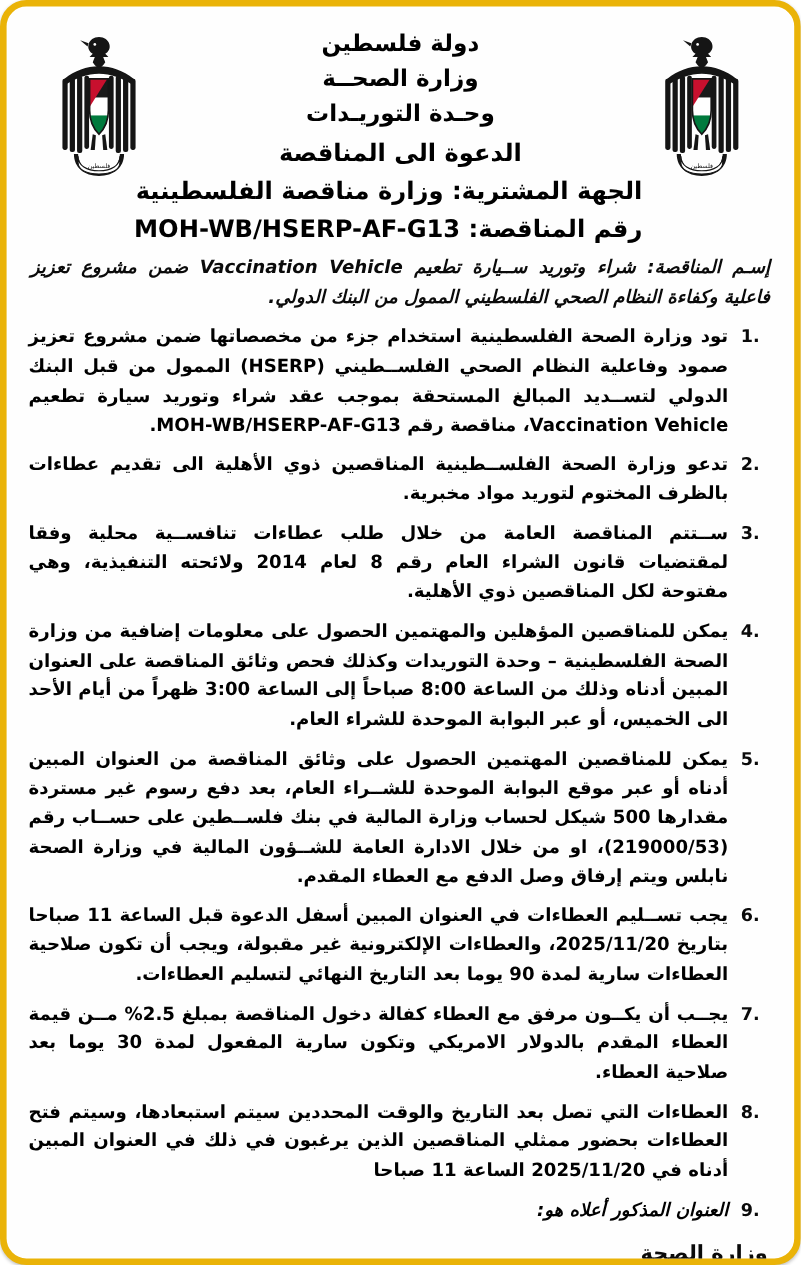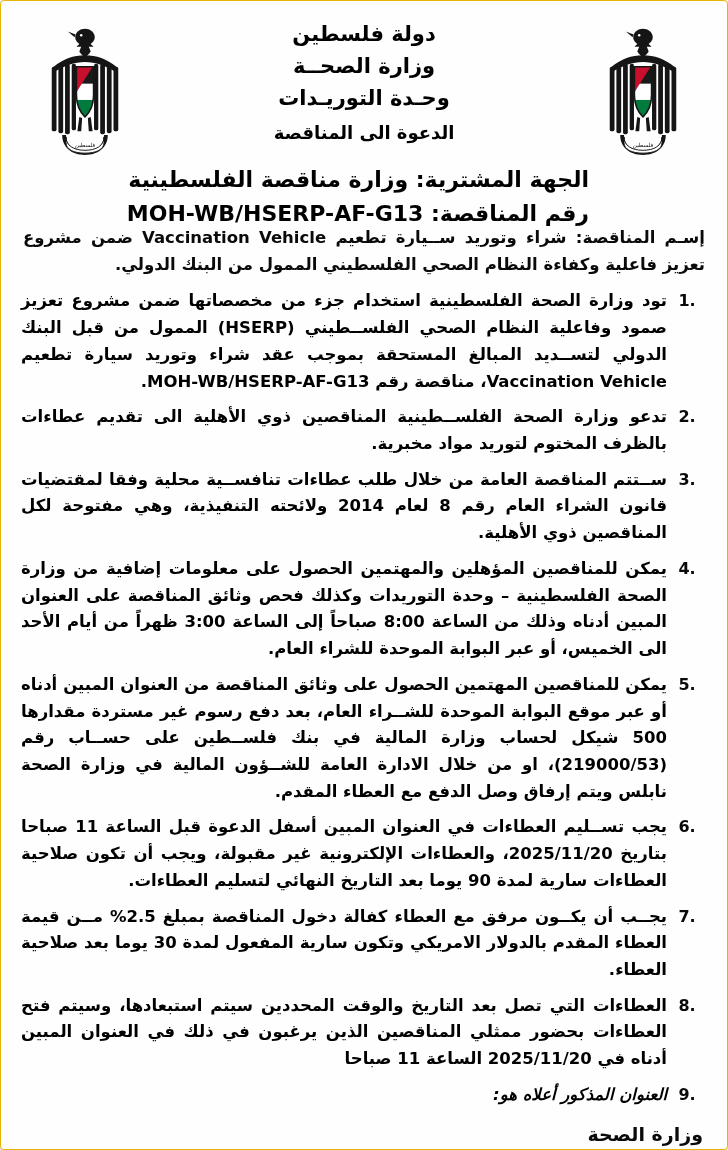--- a/index.html
+++ b/index.html
@@ -13,22 +13,22 @@
     font-family: "DejaVu Sans", "Liberation Sans", sans-serif;
     overflow: hidden;
   }
 
   .page {
     position: relative;
     box-sizing: border-box;
     width: 728px;
     height: 1150px;
     background: #fefefe;
-    border: 1px solid #eab308;
-    border-radius: 4px;
+    border: 6px solid #eab308;
+    border-radius: 24px;
     box-shadow: 0 1px 3px rgba(0,0,0,0.22), inset 0 0 0 1px #ffffff;
     padding: 14px 18px 10px 18px;
     overflow: hidden;
   }
 
   
   .header {
     position: relative;
     height: 208px;
   }
@@ -50,34 +50,35 @@
     text-align: center;
     color: #000;
   }
   .hline {
     font-weight: 700;
     letter-spacing: 0px;
     line-height: 1.28;
     white-space: nowrap;
   }
   .hl-1, .hl-2, .hl-3 { font-size: 21px; margin-bottom: 5px; }
-  .hl-4 { font-size: 18px; margin-top: 9px; margin-bottom: 22px; }
+  .hl-4 { font-size: 22px; margin-top: 9px; margin-bottom: 7px; }
   .hl-5 { font-size: 22px; margin-bottom: 6px; }
   .hl-6 { font-size: 22px; }
 
   
   .intro {
     font-size: 16.5px;
     font-weight: 700;
     line-height: 1.62;
     text-align: justify;
     text-align-last: right;
     color: #0a0a0a;
     margin: 2px 4px 10px 4px;
     direction: rtl;
+    font-style: italic;
   }
 
   .clauses {
     margin: 0 2px;
   }
   .clause {
     display: flex;
     flex-direction: row;
     align-items: flex-start;
     margin-bottom: 9px;

